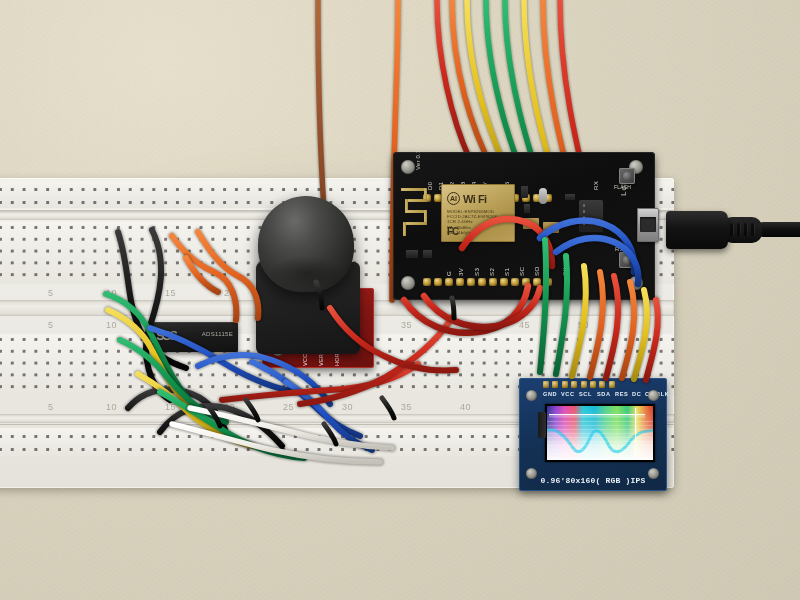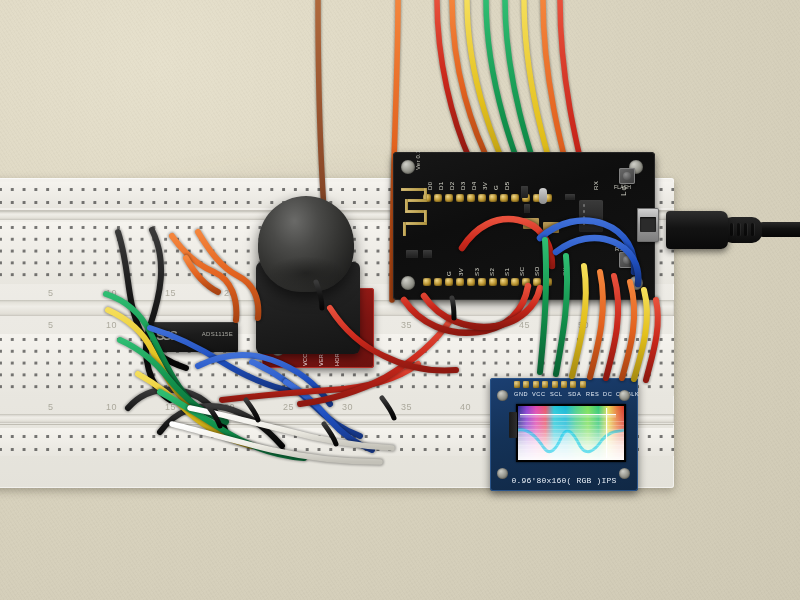--- a/index.html
+++ b/index.html
@@ -251,25 +251,26 @@
   }
   #ic-chip .notch {
     position: absolute; left: -1px; top: 10px;
     width: 6px; height: 10px;
     border-radius: 0 50% 50% 0;
     background: #0b0b0b;
   }
 
   
   #display {
-    position: absolute; left: 490px; top: 378px;
+    position: absolute; left: 519px; top: 378px;
     width: 148px; height: 113px;
     background: linear-gradient(170deg,#1b3f72 0%, #143257 45%, #102845 100%);
     border-radius: 3px;
     box-shadow: 0 3px 8px rgba(0,0,0,.5), inset 0 0 0 1px #2a5489;
+    font-weight: bold;
   }
   #display .dlabel {
     position: absolute;
     font-size: 5.6px; color: #e6eef7;
     letter-spacing: .6px; white-space: nowrap;
   }
   #display .dbottom {
     position: absolute; left: 0; right: 0; bottom: 6px;
     text-align: center;
     font-size: 8px; color: #eaf1f9;
@@ -504,20 +505,32 @@
     <div class="pin-label" style="left:33px;top:38px;">D0</div>
     <div class="pin-label" style="left:44px;top:38px;">D1</div>
     <div class="pin-label" style="left:55px;top:38px;">D2</div>
     <div class="pin-label" style="left:66px;top:38px;">D3</div>
     <div class="pin-label" style="left:77px;top:38px;">D4</div>
     <div class="pin-label" style="left:88px;top:38px;">3V</div>
     <div class="pin-label" style="left:99px;top:38px;">G</div>
     <div class="pin-label" style="left:110px;top:38px;">D5</div>
     <div class="pin-label" style="left:199px;top:38px;">RX</div>
 
+    <div id="esp-can">
+      <div class="wifi-logo">
+        <span class="cert-ring">AI</span>
+        <span class="wifi-text">Wi Fi</span>
+      </div>
+      <div class="esp-spec">MODEL:ESP8266MOD
+FCCID:2AC7Z-ESP8266
+1CR 2.4GHz
+PA +20dBm
+802.11b/g/n</div>
+      <div class="fcc">FC</div>
+    </div>
 
     <div id="ant">
       <div style="left:0;top:0;width:26px;height:3px;"></div>
       <div style="left:23px;top:0;width:3px;height:13px;"></div>
       <div style="left:4px;top:11px;width:22px;height:3px;"></div>
       <div style="left:4px;top:11px;width:3px;height:13px;"></div>
       <div style="left:4px;top:22px;width:22px;height:3px;"></div>
       <div style="left:23px;top:22px;width:3px;height:14px;"></div>
       <div style="left:2px;top:34px;width:24px;height:3px;"></div>
       <div style="left:2px;top:34px;width:3px;height:14px;"></div>

